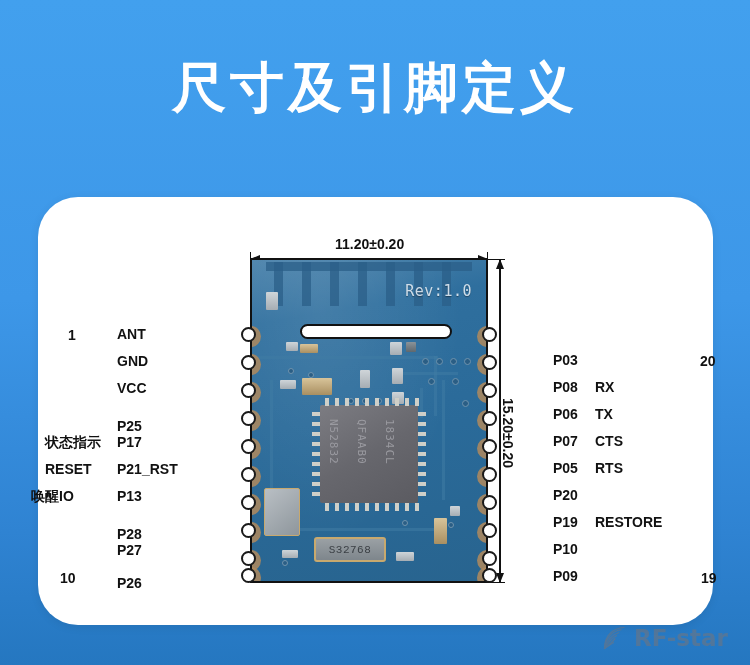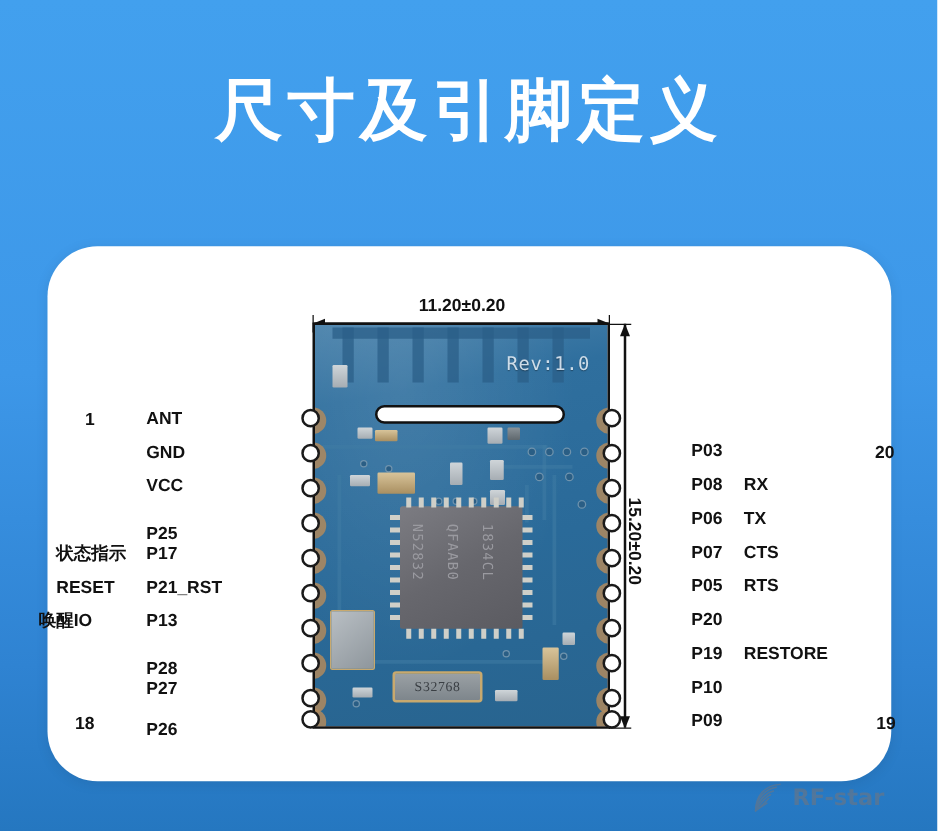--- a/index.html
+++ b/index.html
@@ -61,21 +61,21 @@
     pointer-events: none;
     opacity: 0.30;
   }
   .watermark .wm-mark {
     width: 30px;
     height: 30px;
     flex: none;
     margin-right: 4px;
   }
   .watermark .wm-text {
-    font-size: 18px;
+    font-size: 23px;
     font-weight: bold;
     color: #b6713f;
     font-family: "DejaVu Sans", sans-serif;
     letter-spacing: 0px;
     white-space: nowrap;
   }
 
   
   .diagram {
     position: absolute;
@@ -189,21 +189,21 @@
     background: linear-gradient(180deg, #9aa0a4 0%, #7e868c 100%);
     border: 2px solid #c8a96e;
     box-sizing: border-box;
     display: flex;
     align-items: center;
     justify-content: center;
   }
   .xtal span {
     color: #3a3f44;
     font-size: 11px;
-    font-family: Liberation Serif, serif;
+    font-family: Liberation Mono, monospace;
     letter-spacing: 0.5px;
   }
   .smd {
     position: absolute;
     background: linear-gradient(180deg, #cfd5d9, #a6adb3);
     border-radius: 1px;
   }
   .smd.dark { background: linear-gradient(180deg, #8a9399, #5f686e); }
   .smd.tan  { background: linear-gradient(180deg, #d8c49a, #a98f61); }
   .via {
@@ -469,21 +469,21 @@
       <div class="pad right" style="top:153px;"></div>
       <div class="pad right" style="top:181px;"></div>
       <div class="pad right" style="top:209px;"></div>
       <div class="pad right" style="top:237px;"></div>
       <div class="pad right" style="top:265px;"></div>
       <div class="pad right" style="top:293px;"></div>
       <div class="pad right" style="top:310px;"></div>
     </div>
 
     <div class="pin-num" style="left:68px;  top:327px;">1</div>
-    <div class="pin-num" style="left:60px;  top:570px;">18</div>
+    <div class="pin-num" style="left:60px;  top:570px;">10</div>
     <div class="pin-num" style="left:700px; top:353px;">20</div>
     <div class="pin-num" style="left:701px; top:570px;">19</div>
 
     <div class="pin-label r" style="left:117px; top:327px; width:100px;">ANT</div>
     <div class="pin-label r" style="left:117px; top:354px; width:100px;">GND</div>
     <div class="pin-label r" style="left:117px; top:381px; width:100px;">VCC</div>
     <div class="pin-label r" style="left:117px; top:419px; width:100px;">P25</div>
     <div class="pin-label r" style="left:117px; top:435px; width:100px;">P17</div>
     <div class="pin-label r" style="left:117px; top:462px; width:100px;">P21_RST</div>
     <div class="pin-label r" style="left:117px; top:489px; width:100px;">P13</div>

